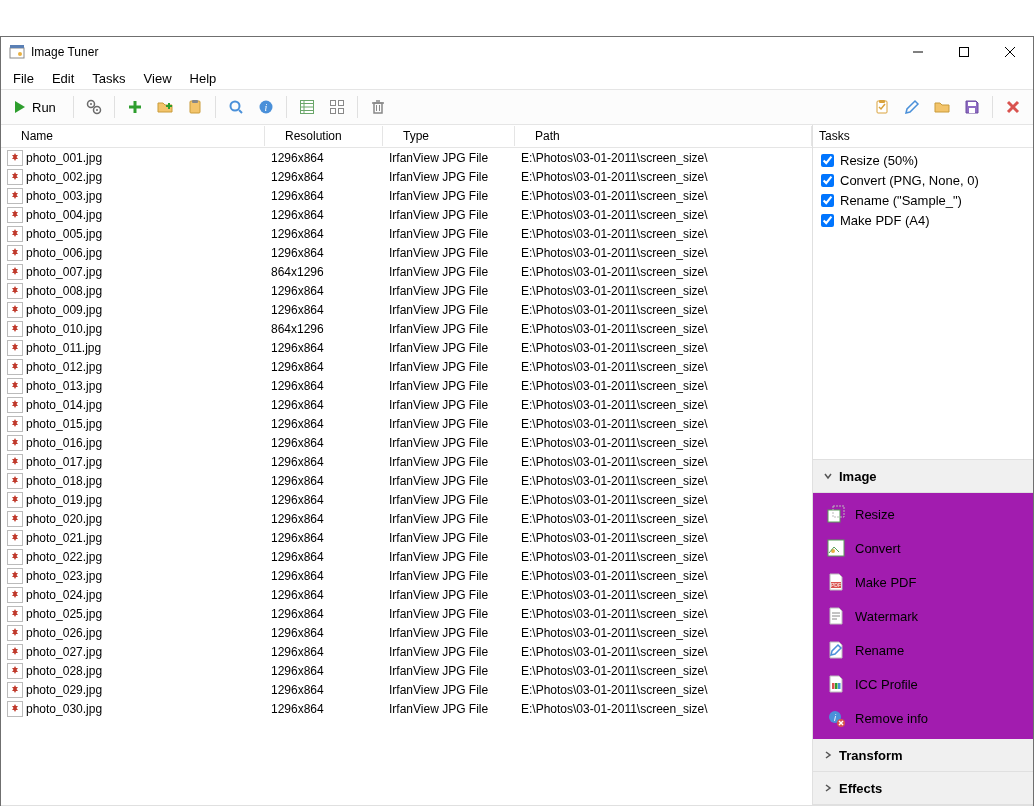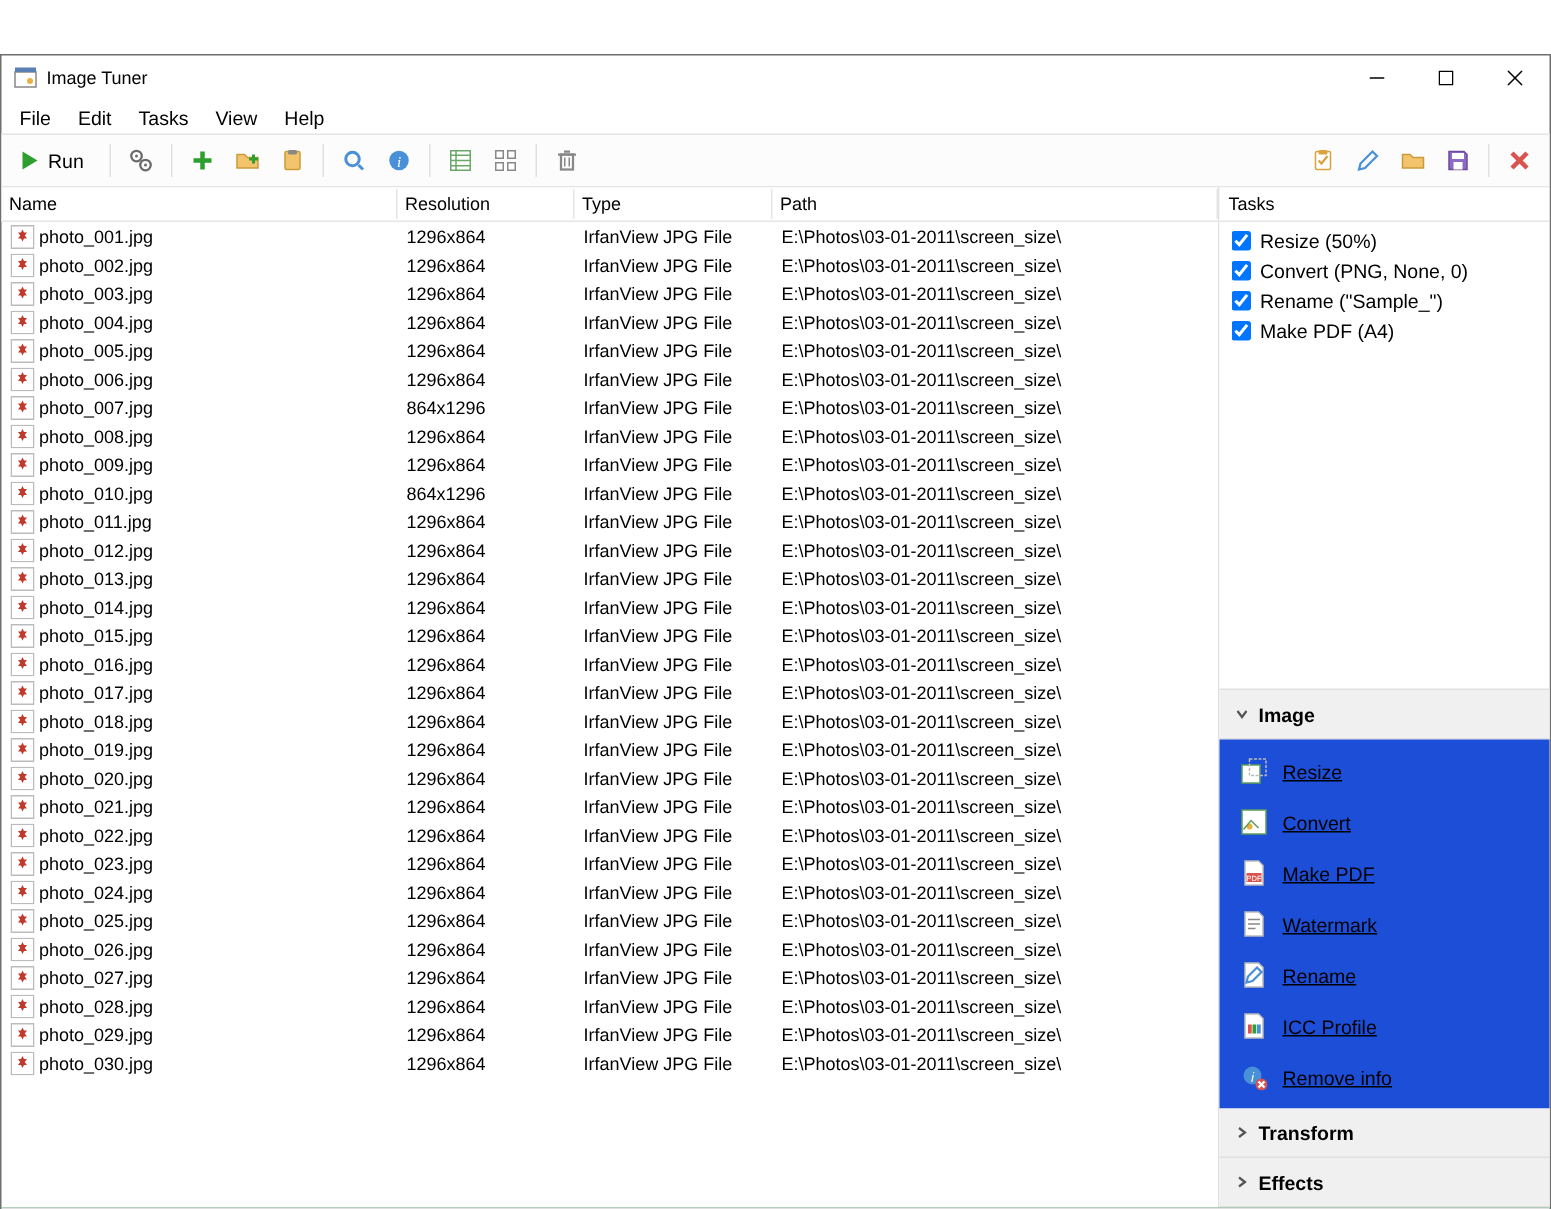--- a/index.html
+++ b/index.html
@@ -15,38 +15,38 @@
   .menu-item { padding:2px 8px; cursor:default; font-size:13px; }
   .toolbar { height:36px; border-top:1px solid #e5e5e5; border-bottom:1px solid #e5e5e5; display:flex; align-items:center; padding:0 6px; gap:2px; background:#fcfcfc; }
   .tool-btn { width:28px; height:28px; display:flex; align-items:center; justify-content:center; border:1px solid transparent; border-radius:3px; cursor:pointer; }
   .tool-sep { width:1px; height:22px; background:#e0e0e0; margin:0 4px; }
   .run-btn { width:auto; padding:0 10px 0 4px; gap:4px; font-size:13px; }
   .toolbar-spacer { flex:1; }
   .content { flex:1; display:flex; min-height:0; }
   .left-pane { flex:1; display:flex; flex-direction:column; min-width:0; border-right:1px solid #e0e0e0; }
   .grid-head, .grid-row { display:flex; align-items:center; }
   .grid-head { height:23px; background:#fff; border-bottom:1px solid #e5e5e5; font-size:12px; }
-  .grid-head .cell { border-right:1px solid #e5e5e5; padding:3px 5px; white-space:nowrap; overflow:hidden; }
+  .grid-head .cell { border-right:1px solid #e5e5e5; padding:3px 20px; white-space:nowrap; overflow:hidden; }
   .cell.c-name { width:264px; display:flex; align-items:center; gap:3px; }
   .cell.c-res  { width:118px; }
   .cell.c-type { width:132px; }
   .cell.c-path { flex:1; }
   .grid-body { flex:1; overflow:hidden; }
   .grid-row { height:19px; font-size:12px; }
   .grid-row .cell { padding:0 6px; white-space:nowrap; overflow:hidden; }
   .file-icon { width:16px; height:16px; flex:0 0 16px; margin-left:0; }
   .right-pane { width:220px; display:flex; flex-direction:column; background:#fff; }
   .tasks-head { height:23px; border-bottom:1px solid #e5e5e5; padding:3px 6px; font-size:12px; display:flex; align-items:center; }
   .task-list { padding:2px 8px 8px; }
   .task-row { display:flex; align-items:center; gap:6px; height:20px; font-size:13px; }
   .task-row input { margin:0; }
   .right-spacer { flex:1; }
   .accordion { border-top:1px solid #e0e0e0; }
   .accordion-head { height:29px; display:flex; align-items:center; gap:6px; padding:16px 10px; background:#f0f0f0; border-bottom:1px solid #e0e0e0; font-weight:bold; font-size:13px; cursor:pointer; }
-  .accordion-body { background:#1d4ed8; padding:4px 0;text-decoration:underline; }
+  .accordion-body { background:#a21caf; padding:4px 0; }
   .action-item { height:34px; display:flex; align-items:center; gap:10px; padding:0 14px; font-size:13px; cursor:pointer; }
   .action-icon { width:18px; height:18px; display:flex; align-items:center; justify-content:center; }
   .statusbar { height:36px; border-top:1px solid #e0e0e0; display:flex; align-items:center; padding:0 6px; font-size:12px; background:#15803d; }
   .chevron { display:inline-block; }
 </style>
 </head>
 <body>
 <div class="window">
 
   <div class="titlebar">

